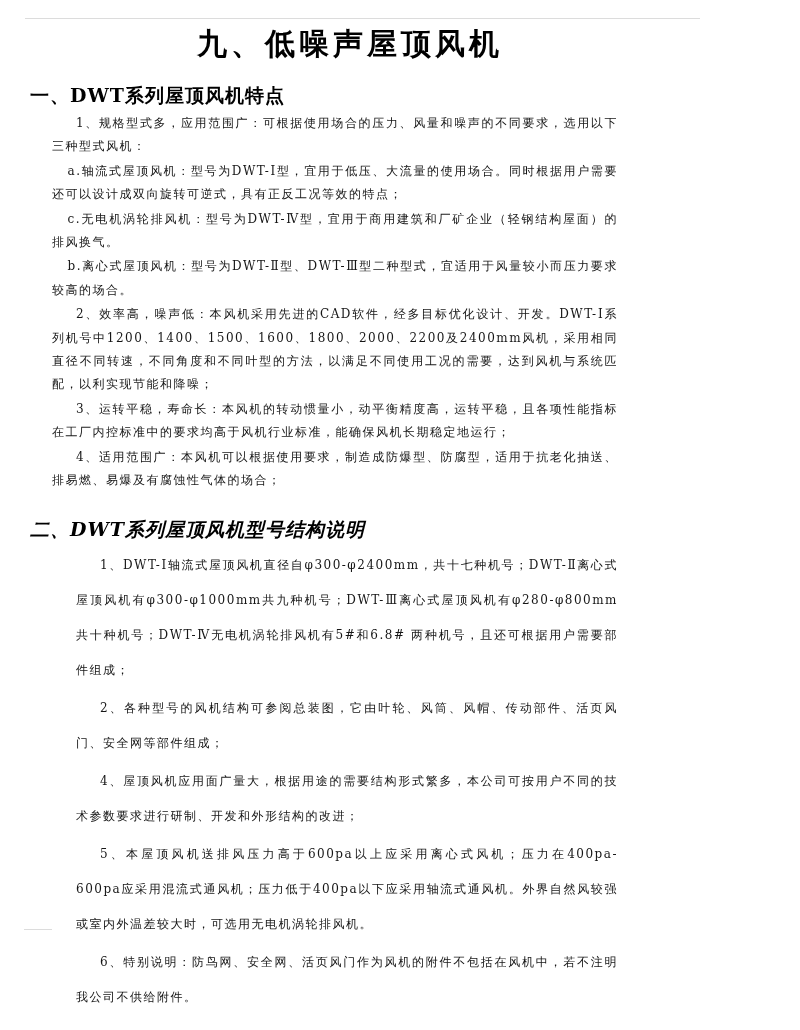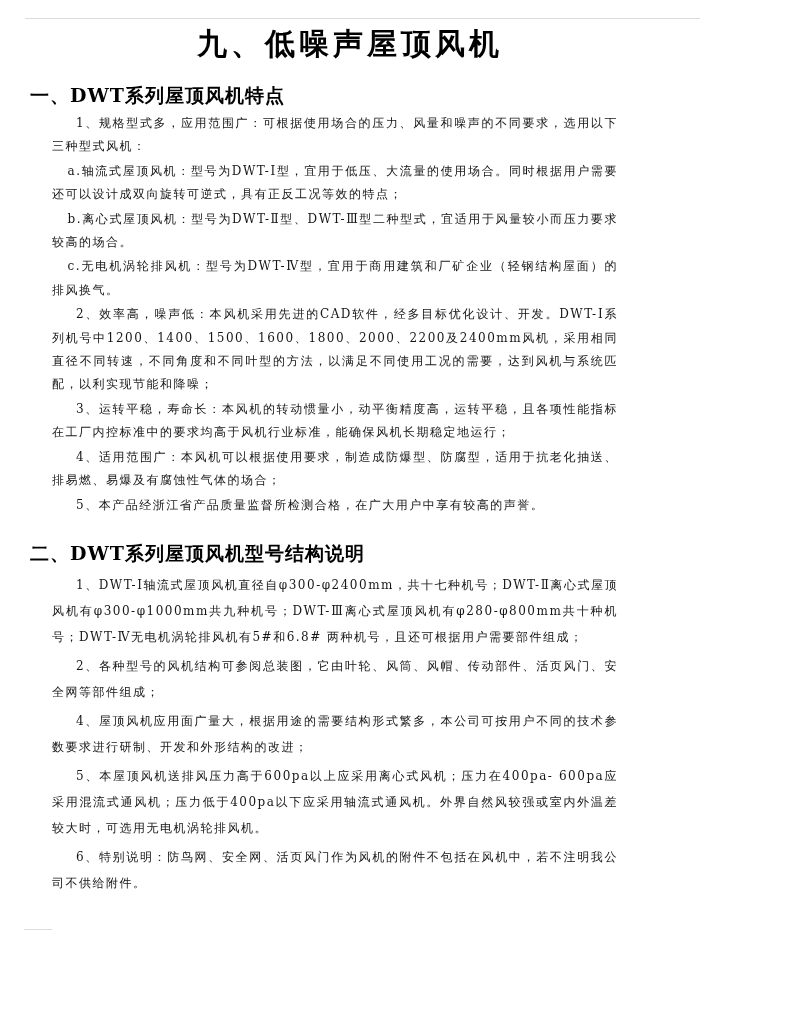--- a/index.html
+++ b/index.html
@@ -44,58 +44,59 @@
     font-size: 19px;
     line-height: 26px;
     font-weight: bold;
     letter-spacing: 1px;
     color: #000000;
     margin: 18px 0 4px -22px;
   }
   h2.sec-heading.second {
     margin-top: 23px;
     margin-bottom: 6px;
+    font-style: italic;
   }
   .content p {
     margin: 0 0 1px 0;
     font-size: 12px;
     line-height: 23.4px;
     letter-spacing: 1.5px;
     text-align: justify;
     text-justify: inter-ideograph;
     text-indent: 2em;
   }
   .content p.sub-item { text-indent: 1.3em; }
   .sec-2 p {
-    line-height: 26px;
+    line-height: 35px;
     margin-bottom: 3px;
+    margin-left: 24px;
   }
 </style>
 </head>
 <body>
 
 <div class="page">
 
   <div class="rule rule-top"></div>
 
   <h1 class="doc-title">九、低噪声屋顶风机</h1>
 
   <div class="content">
 
     <h2 class="sec-heading">一、DWT系列屋顶风机特点</h2>
 
     <div class="sec-1">
       <p>1、规格型式多，应用范围广：可根据使用场合的压力、风量和噪声的不同要求，选用以下三种型式风机：</p>
       <p class="sub-item">a.轴流式屋顶风机：型号为DWT-Ⅰ型，宜用于低压、大流量的使用场合。同时根据用户需要还可以设计成双向旋转可逆式，具有正反工况等效的特点；</p>
+      <p class="sub-item">c.无电机涡轮排风机：型号为DWT-Ⅳ型，宜用于商用建筑和厂矿企业（轻钢结构屋面）的排风换气。</p>
       <p class="sub-item">b.离心式屋顶风机：型号为DWT-Ⅱ型、DWT-Ⅲ型二种型式，宜适用于风量较小而压力要求较高的场合。</p>
-      <p class="sub-item">c.无电机涡轮排风机：型号为DWT-Ⅳ型，宜用于商用建筑和厂矿企业（轻钢结构屋面）的排风换气。</p>
       <p>2、效率高，噪声低：本风机采用先进的CAD软件，经多目标优化设计、开发。DWT-Ⅰ系列机号中1200、1400、1500、1600、1800、2000、2200及2400mm风机，采用相同直径不同转速，不同角度和不同叶型的方法，以满足不同使用工况的需要，达到风机与系统匹配，以利实现节能和降噪；</p>
       <p>3、运转平稳，寿命长：本风机的转动惯量小，动平衡精度高，运转平稳，且各项性能指标在工厂内控标准中的要求均高于风机行业标准，能确保风机长期稳定地运行；</p>
       <p>4、适用范围广：本风机可以根据使用要求，制造成防爆型、防腐型，适用于抗老化抽送、排易燃、易爆及有腐蚀性气体的场合；</p>
-      <p>5、本产品经浙江省产品质量监督所检测合格，在广大用户中享有较高的声誉。</p>
     </div>
 
     <h2 class="sec-heading second">二、DWT系列屋顶风机型号结构说明</h2>
 
     <div class="sec-2">
       <p>1、DWT-Ⅰ轴流式屋顶风机直径自φ300-φ2400mm，共十七种机号；DWT-Ⅱ离心式屋顶风机有φ300-φ1000mm共九种机号；DWT-Ⅲ离心式屋顶风机有φ280-φ800mm共十种机号；DWT-Ⅳ无电机涡轮排风机有5#和6.8# 两种机号，且还可根据用户需要部件组成；</p>
       <p>2、各种型号的风机结构可参阅总装图，它由叶轮、风筒、风帽、传动部件、活页风门、安全网等部件组成；</p>
       <p>4、屋顶风机应用面广量大，根据用途的需要结构形式繁多，本公司可按用户不同的技术参数要求进行研制、开发和外形结构的改进；</p>
       <p>5、本屋顶风机送排风压力高于600pa以上应采用离心式风机；压力在400pa- 600pa应采用混流式通风机；压力低于400pa以下应采用轴流式通风机。外界自然风较强或室内外温差较大时，可选用无电机涡轮排风机。</p>
       <p>6、特别说明：防鸟网、安全网、活页风门作为风机的附件不包括在风机中，若不注明我公司不供给附件。</p>

